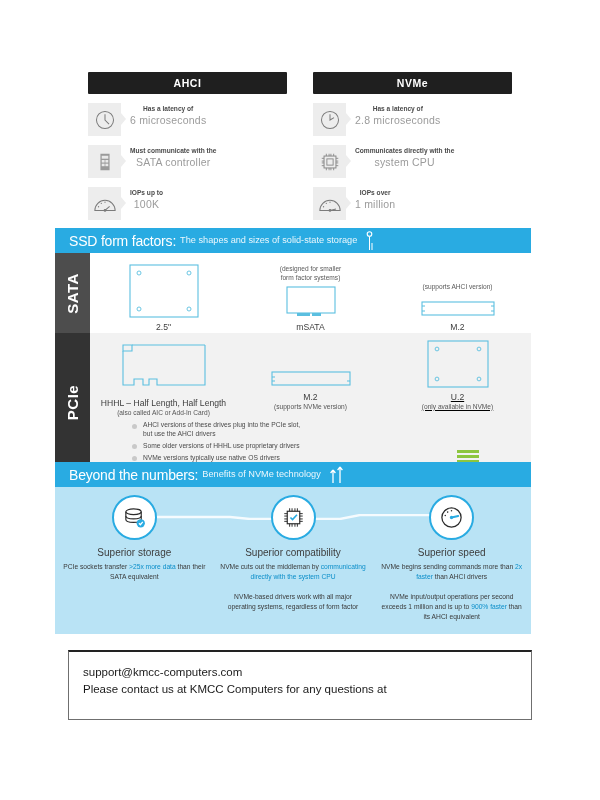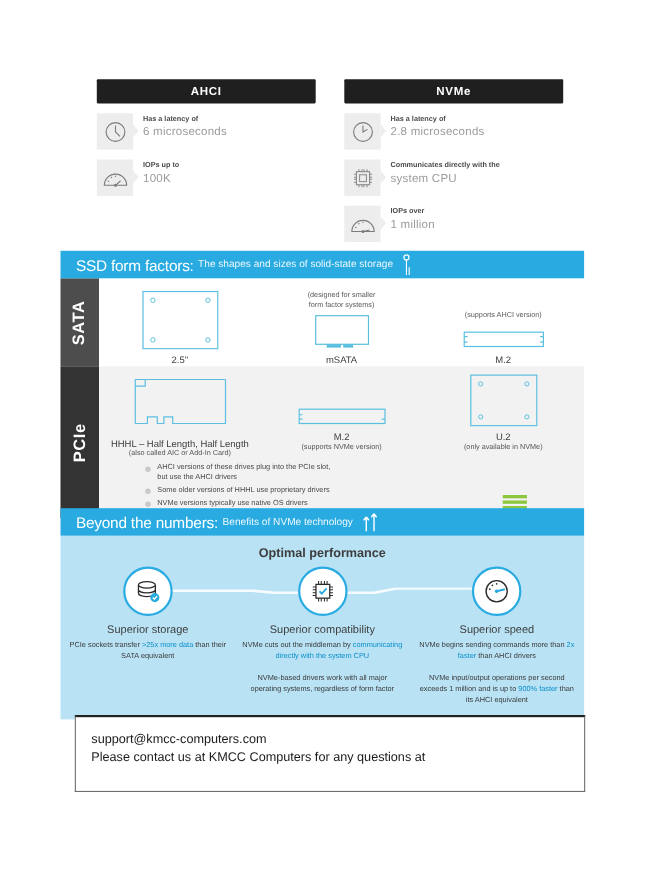--- a/index.html
+++ b/index.html
@@ -11,21 +11,21 @@
   .page{position:relative;width:600px;height:800px;overflow:hidden;background:#fff;}
 
   
   .compare{position:absolute;left:88px;top:72px;width:424px;display:flex;gap:26px;}
   .col{width:199px;}
   .col-head{
     background:#1f1f1f;color:#fff;text-align:center;
     font-size:10.5px;font-weight:bold;letter-spacing:.6px;
     padding:5px 0 5px;border-radius:1px;
   }
-  .frow{display:flex;align-items:flex-start;margin-top:9px;}
+  .frow{display:flex;align-items:flex-start;margin-top:9px;text-align:center;}
   .fic{
     position:relative;width:33px;height:33px;background:#ededed;
     flex:0 0 33px;display:flex;align-items:center;justify-content:center;
   }
   .fic:after{
     content:"";position:absolute;right:-5px;top:10px;
     border-top:6px solid transparent;border-bottom:6px solid transparent;
     border-left:5px solid #ededed;
   }
   .fic svg{display:block;}
@@ -109,20 +109,36 @@
               <circle cx="12" cy="12" r="9.3" fill="none" stroke="#7b7b7b" stroke-width="1.1"></circle>
               <path d="M12 5.6 V12 L16.4 16.4" fill="none" stroke="#7b7b7b" stroke-width="1.1"></path>
             </svg>
         </div>
         <div class="ftxt">
           <div class="l1">Has a latency of</div>
           <div class="l2">6 microseconds</div>
         </div>
       </div>
 
+      <div class="frow">
+        <div class="fic">
+          <svg width="20" height="22" viewBox="0 0 20 24">
+              <rect x="5" y="3" width="10" height="18" fill="#9a9a9a"></rect>
+              <rect x="6.4" y="5.2" width="7.2" height="3.2" fill="#e9e9e9"></rect>
+              <rect x="6.4" y="9.8" width="3.2" height="2.8" fill="#e9e9e9"></rect>
+              <rect x="10.4" y="9.8" width="3.2" height="2.8" fill="#e9e9e9"></rect>
+              <rect x="6.4" y="13.8" width="3.2" height="2.8" fill="#e9e9e9"></rect>
+              <rect x="10.4" y="13.8" width="3.2" height="2.8" fill="#e9e9e9"></rect>
+            </svg>
+        </div>
+        <div class="ftxt">
+          <div class="l1">Must communicate with the</div>
+          <div class="l2">SATA controller</div>
+        </div>
+      </div>
 
       <div class="frow">
         <div class="fic">
           <svg width="24" height="20" viewBox="0 0 26 20">
               <path d="M2 17 A11 11 0 0 1 24 17 Z" fill="none" stroke="#7b7b7b" stroke-width="1.1"></path>
               <circle cx="13" cy="17" r="1.5" fill="#7b7b7b"></circle>
               <path d="M13 17 L18 12.5" stroke="#7b7b7b" stroke-width="1.1" fill="none"></path>
               <circle cx="6" cy="13" r=".7" fill="#7b7b7b"></circle>
               <circle cx="9" cy="9.3" r=".7" fill="#7b7b7b"></circle>
               <circle cx="13" cy="8" r=".7" fill="#7b7b7b"></circle>
@@ -267,21 +283,21 @@
               <svg width="80" height="19" viewBox="0 0 80 19">
                   <rect x="1" y="3" width="78" height="13" fill="#f2f2f2" stroke="#5bbfe0" stroke-width="1.1"></rect>
                   <path d="M1 8h3M1 12h3M76 12h3" stroke="#5bbfe0" stroke-width="1"></path>
                 </svg>
             </div>
             <div class="cap">
               <span>M.2</span>
               <span class="sub">(supports NVMe version)</span>
             </div>
           </div>
-          <div class="cell" style="height:78px;">
+          <div class="cell" style="height:78px;text-decoration:underline;">
             <div class="dev" style="margin-bottom:4px;">
               <svg width="62" height="48" viewBox="0 0 62 48">
                   <rect x="1" y="1" width="60" height="46" fill="#f2f2f2" stroke="#5bbfe0" stroke-width="1.1"></rect>
                   <circle cx="10" cy="9" r="1.9" fill="none" stroke="#5bbfe0" stroke-width=".9"></circle>
                   <circle cx="52" cy="9" r="1.9" fill="none" stroke="#5bbfe0" stroke-width=".9"></circle>
                   <circle cx="10" cy="39" r="1.9" fill="none" stroke="#5bbfe0" stroke-width=".9"></circle>
                   <circle cx="52" cy="39" r="1.9" fill="none" stroke="#5bbfe0" stroke-width=".9"></circle>
                 </svg>
             </div>
             <div class="cap">
@@ -321,21 +337,20 @@
       <span class="b2">Benefits of NVMe technology</span>
       <span class="bicon">
         <svg width="16" height="18" viewBox="0 0 16 18">
             <path d="M4 17V4 M4 4 L1.6 7 M4 4 L6.4 7" stroke="#fff" stroke-width="1.3" fill="none"></path>
             <path d="M11 17V1 M11 1 L8.6 4.2 M11 1 L13.4 4.2" stroke="#fff" stroke-width="1.3" fill="none"></path>
           </svg>
       </span>
     </div>
 
     <div class="bbody">
-      <div class="optimal">Optimal performance</div>
 
       <div class="bens">
         <svg class="conn" viewBox="0 0 476 6" preserveAspectRatio="none">
           <path d="M95 3 H175 L195 5 H285 L305 1 H385" stroke="#ffffff" stroke-width="2.4" fill="none" opacity=".85"></path>
         </svg>
 
         <div class="ben">
           <div class="circ">
             <svg width="25" height="25" viewBox="0 0 26 26">
               <ellipse cx="12" cy="7" rx="8" ry="3" fill="none" stroke="#2b2b2b" stroke-width="1.2"></ellipse>

